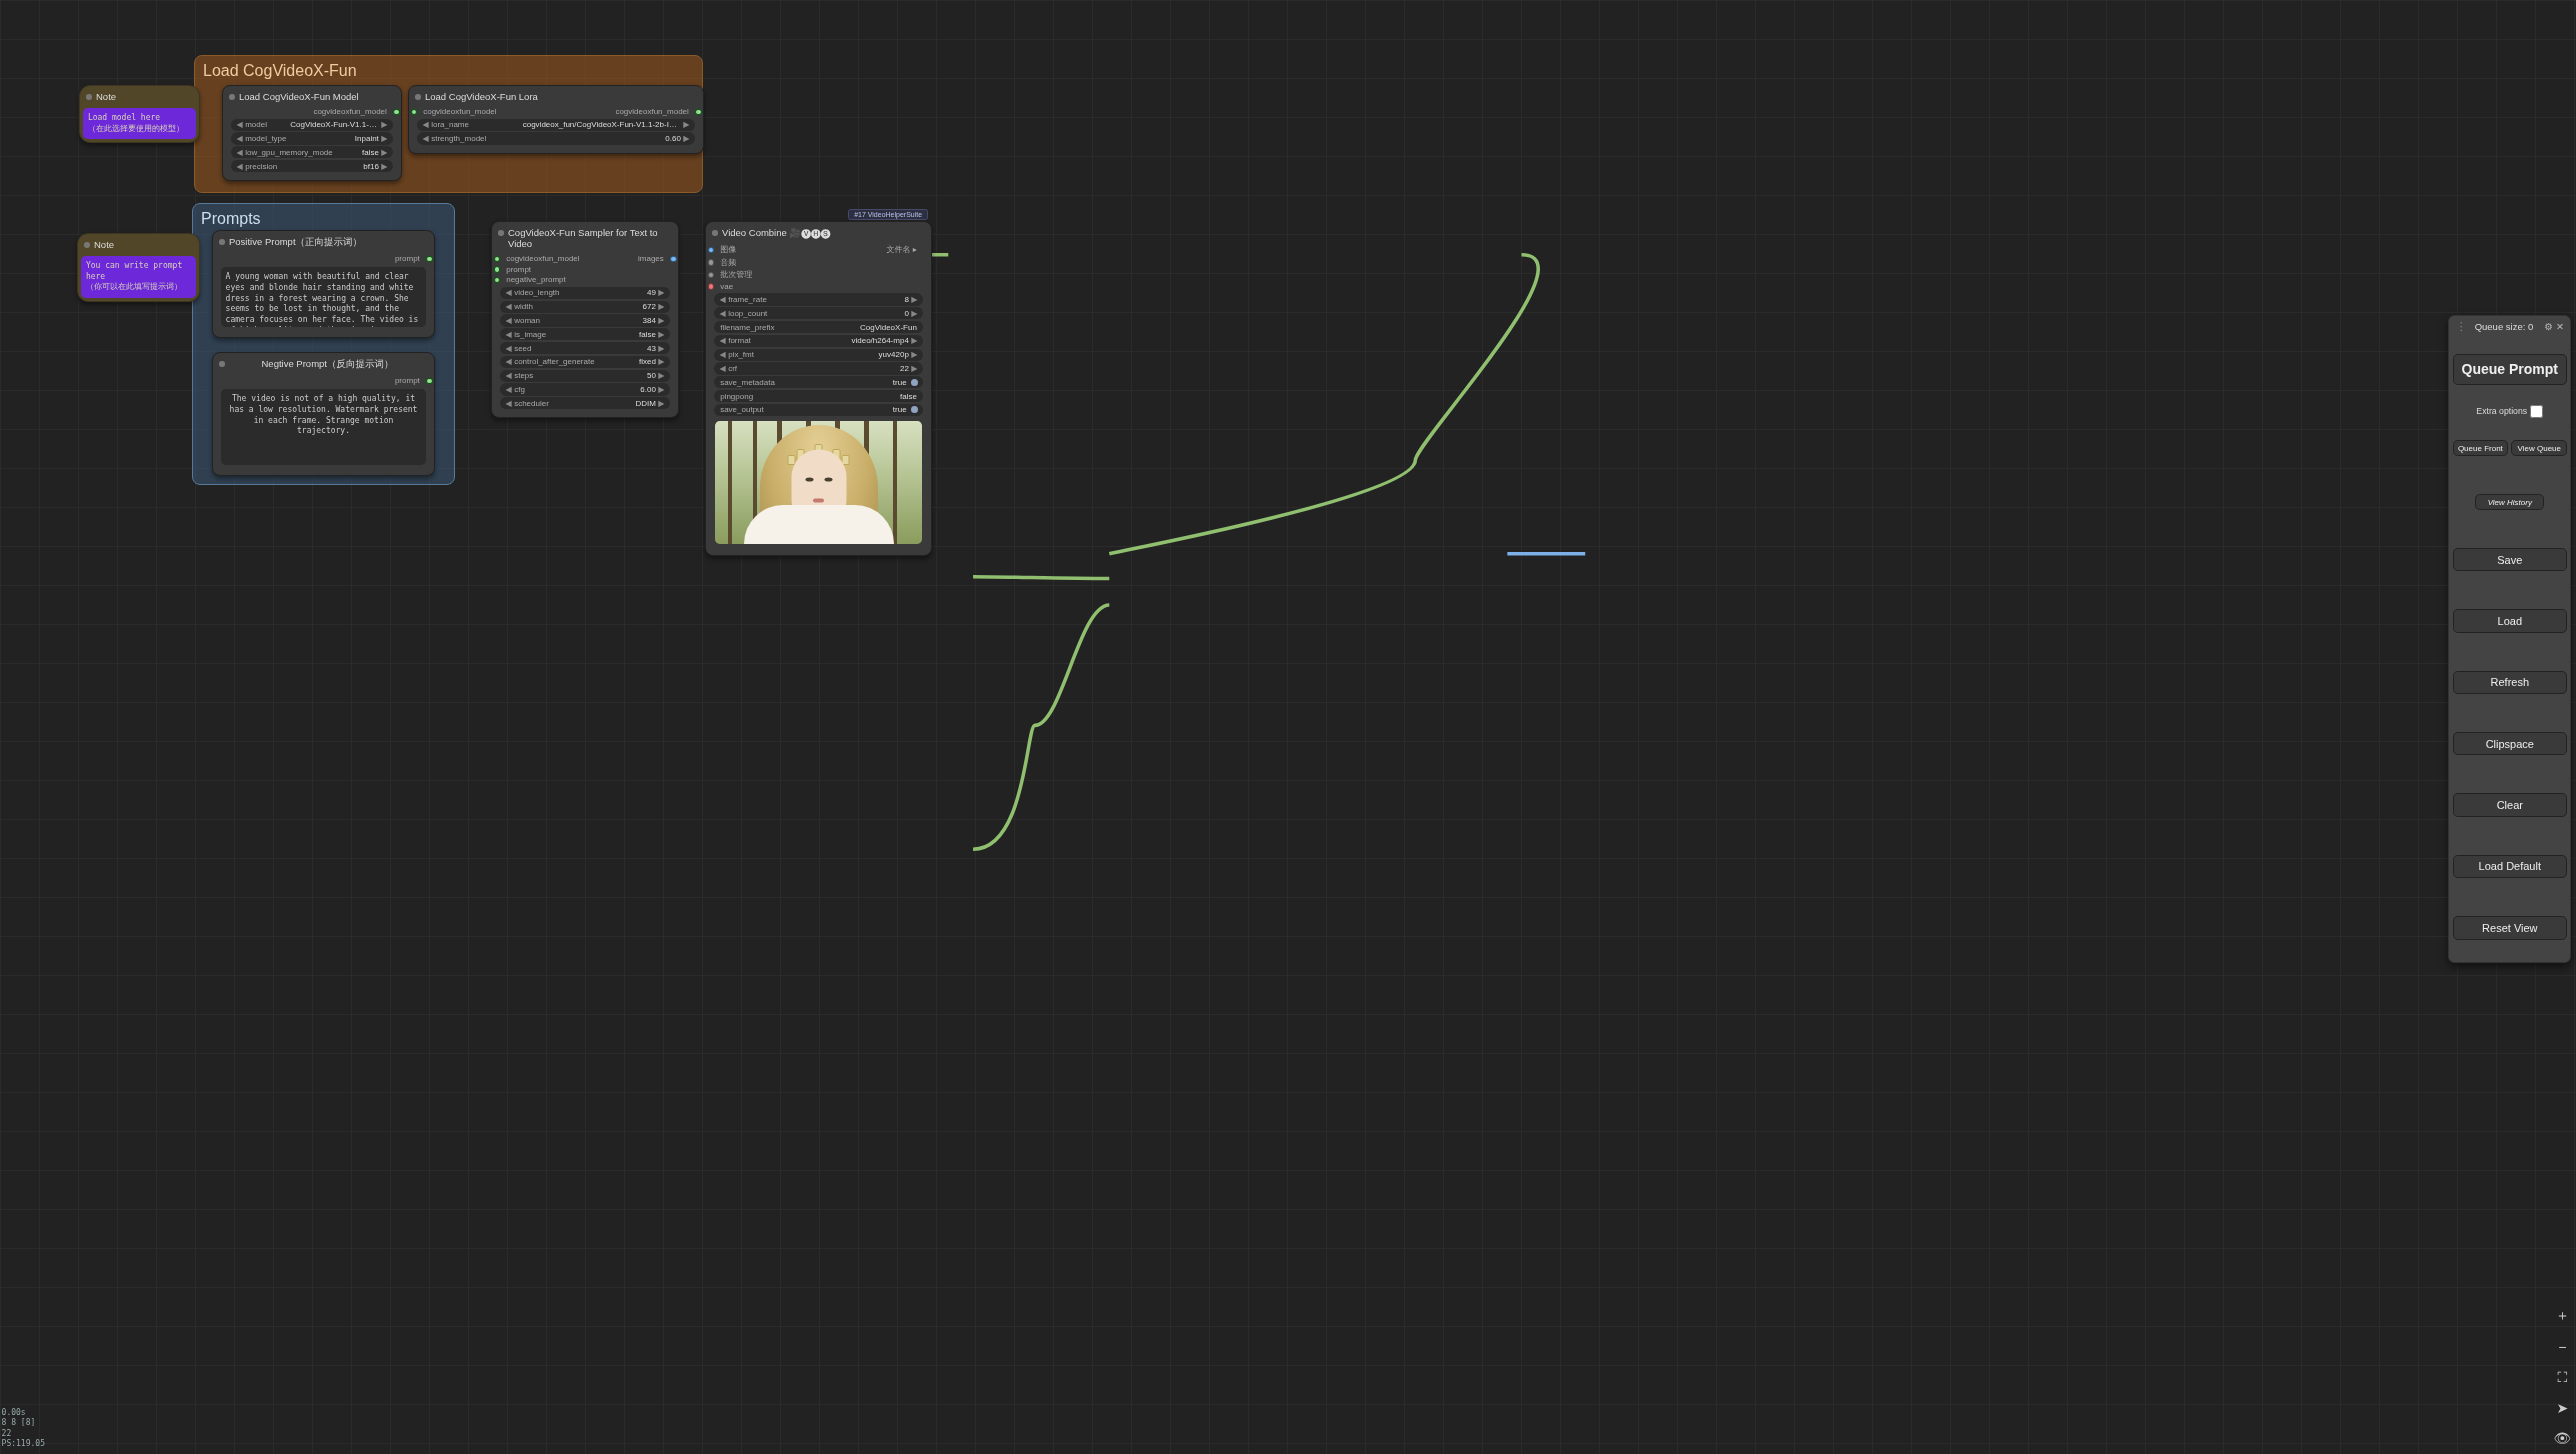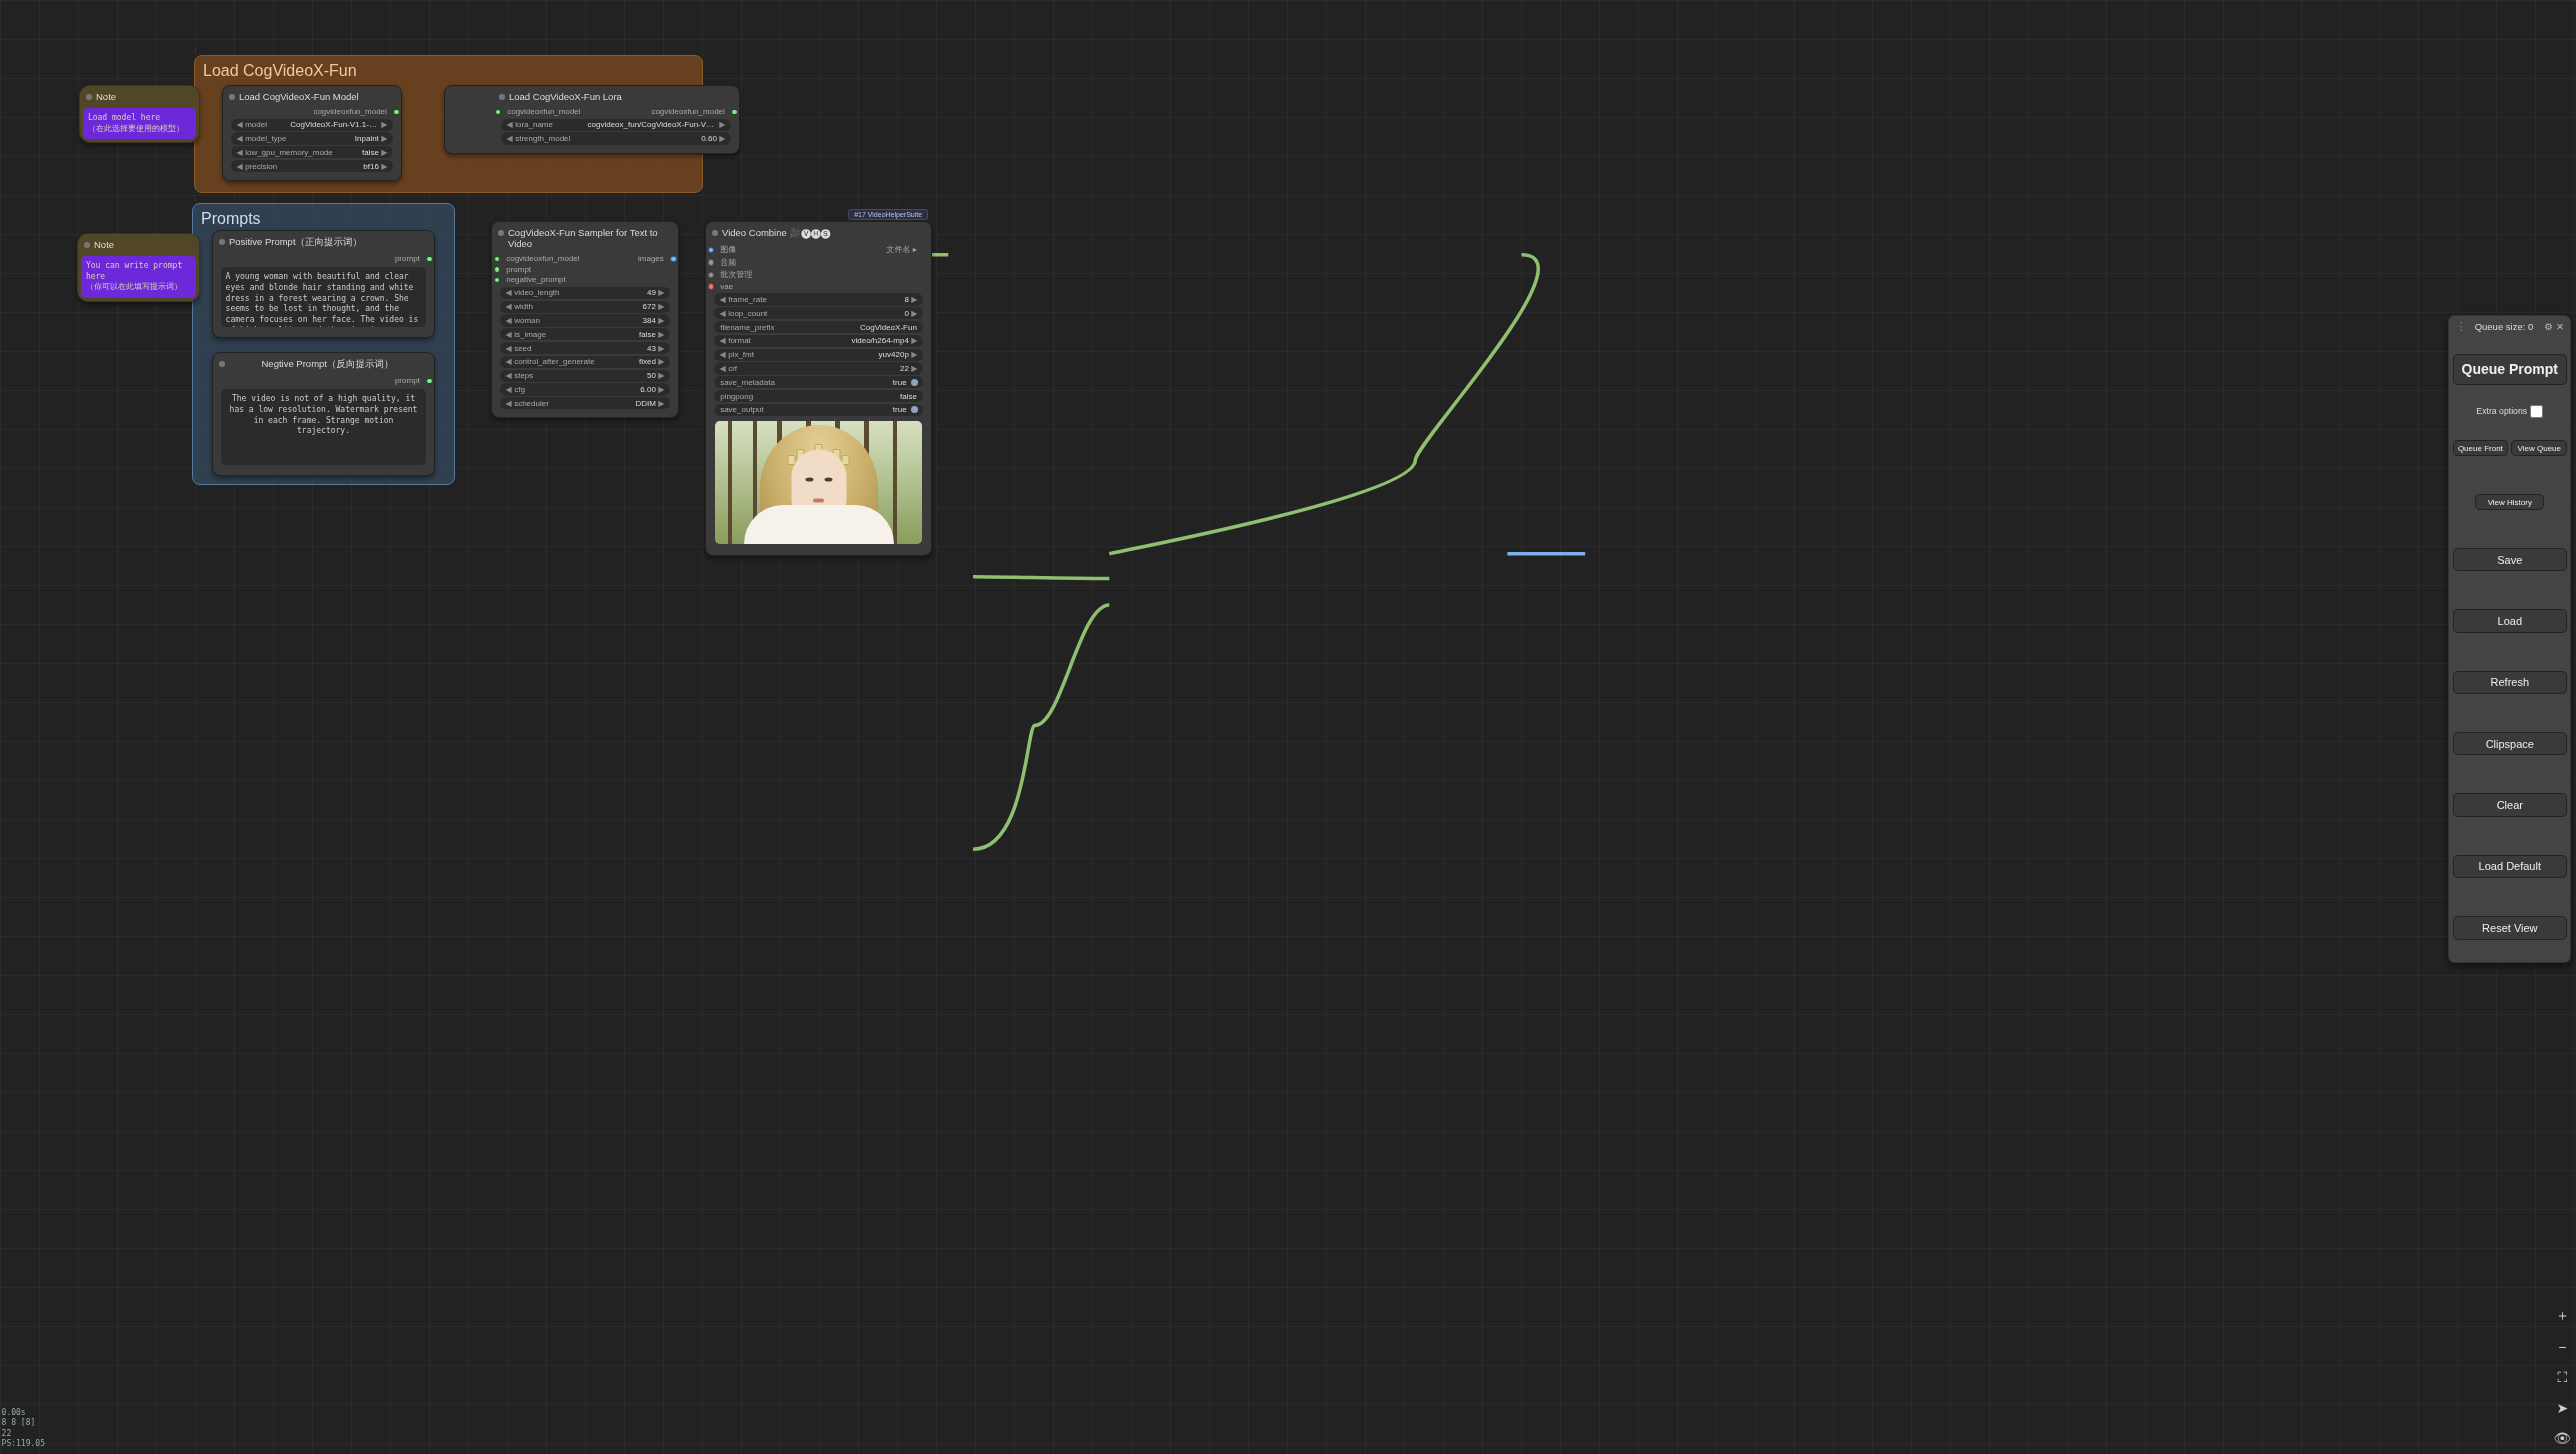--- a/index.html
+++ b/index.html
@@ -287,21 +287,21 @@
         </div>
     <div class="widget-row">
           <span class="tri">◀</span>
           <span class="lbl">precision</span>
           <span class="val">bf16</span>
           <span class="tri">▶</span>
         </div>
   </div>
 </div>
 
-<div class="node" style="left:444px; top:85px; width:296px;padding-left:48px;">
+<div class="node" style="left:408px; top:85px; width:296px;">
 
   <div class="node-header">Load CogVideoX-Fun Lora</div>
   <div class="node-body">
     <div class="io-row">
           <span class="dot left"></span>
           <span>cogvideoxfun_model</span>
           <span style="margin-left:auto;">cogvideoxfun_model</span>
           <span class="dot right"></span>
         </div>
     <div class="widget-row">
@@ -526,21 +526,21 @@
       <span>⚙</span>
       <span>✕</span>
     </span>
   </div>
   <button class="big">Queue Prompt</button>
   <div class="extra"><span>Extra options</span><input type="checkbox" style=""></div>
   <div class="row2">
     <button>Queue Front</button>
     <button>View Queue</button>
   </div>
-  <button style="font-size:8px; padding:2.4px 0; width:60%; margin-left:20%;">View History</button>
+  <button style="font-size:8px; padding:2.4px 0; width:60%; margin-left:20%;font-style:italic;">View History</button>
   <button>Save</button>
   <button>Load</button>
   <button>Refresh</button>
   <button>Clipspace</button>
   <button>Clear</button>
   <button>Load Default</button>
   <button>Reset View</button>
 </div>
 
 <div class="float-icons">

